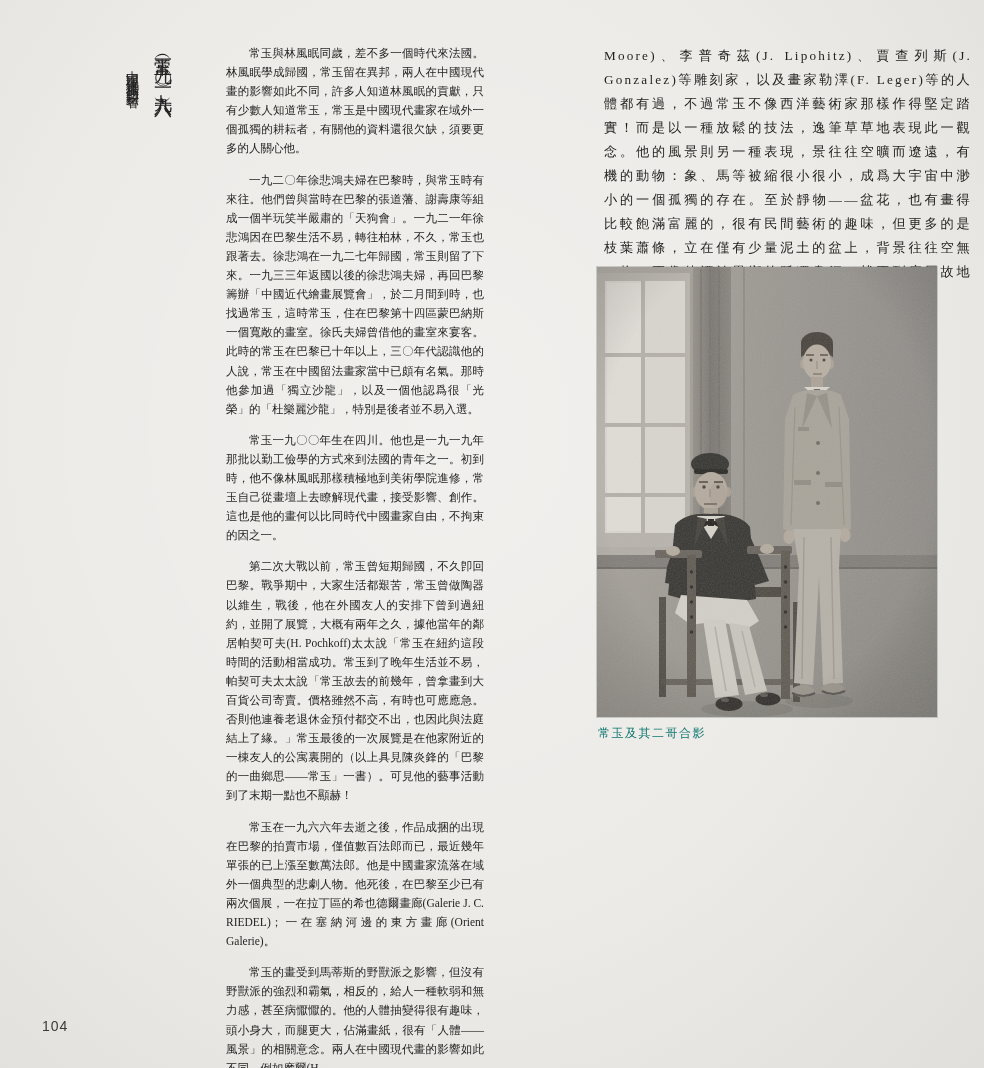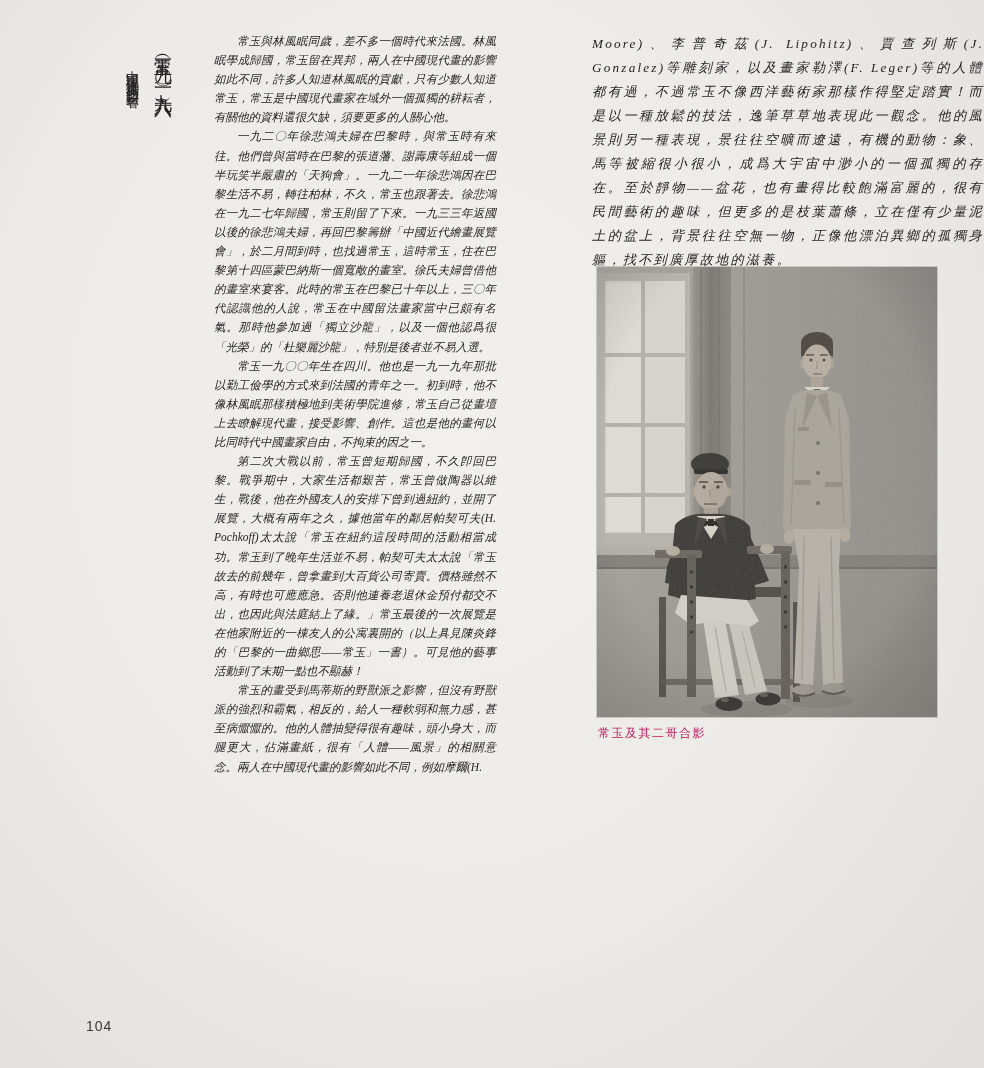--- a/index.html
+++ b/index.html
@@ -28,59 +28,60 @@
   .vtitle-sub{
     left:123px;top:60px;
     font-size:13px;
     letter-spacing:2.5px;
   }
   .col{
     position:absolute;
     text-align:justify;
     text-justify:inter-character;
   }
-  .col p{margin:0;text-indent:2em;font-style:italic;}
+  .col p{margin:12px;text-indent:2em;}
   .col p.no-indent{text-indent:0;}
   .col-left{
     left:214px;top:32px;width:282px;
     font-size:11.5px;line-height:19.1px;
   }
   .col-right{
     left:592px;top:32px;width:392px;
     font-size:13.2px;line-height:24px;
     letter-spacing:2.2px;
   }
   .photo-wrap{
     position:absolute;left:597px;top:267px;width:340px;height:450px;
     box-shadow:0 0 0 1px rgba(90,88,84,0.25);
   }
   .photo-wrap svg{display:block;width:340px;height:450px;}
   .photo-caption{
     position:absolute;left:598px;top:725px;
-    font-size:12px;letter-spacing:1.5px;color:#be185d;text-align:center;
+    font-size:12px;letter-spacing:1.5px;color:#0f766e;text-align:center;
   }
   .page-number{
     position:absolute;left:42px;top:1018px;
     font-family:"Liberation Sans","DejaVu Sans",sans-serif;
-    font-size:14px;letter-spacing:1px;color:#3a3a3a;margin-left:44px;
+    font-size:14px;letter-spacing:1px;color:#3a3a3a;
   }
 </style>
 </head>
 <body>
 
 <div class="paper-shade"></div>
 
 <div class="vtitle vtitle-main">常玉（一九〇〇～一九六六）</div>
 <div class="vtitle vtitle-sub">中國現代畫孤獨的耕耘者</div>
 
 <div class="col col-left">
   <p>常玉與林風眠同歲，差不多一個時代來法國。林風眠學成歸國，常玉留在異邦，兩人在中國現代畫的影響如此不同，許多人知道林風眠的貢獻，只有少數人知道常玉，常玉是中國現代畫家在域外一個孤獨的耕耘者，有關他的資料還很欠缺，須要更多的人關心他。</p>
   <p>一九二〇年徐悲鴻夫婦在巴黎時，與常玉時有來往。他們曾與當時在巴黎的張道藩、謝壽康等組成一個半玩笑半嚴肅的「天狗會」。一九二一年徐悲鴻因在巴黎生活不易，轉往柏林，不久，常玉也跟著去。徐悲鴻在一九二七年歸國，常玉則留了下來。一九三三年返國以後的徐悲鴻夫婦，再回巴黎籌辦「中國近代繪畫展覽會」，於二月間到時，也找過常玉，這時常玉，住在巴黎第十四區蒙巴納斯一個寬敞的畫室。徐氏夫婦曾借他的畫室來宴客。此時的常玉在巴黎已十年以上，三〇年代認識他的人說，常玉在中國留法畫家當中已頗有名氣。那時他參加過「獨立沙龍」，以及一個他認爲很「光榮」的「杜樂麗沙龍」，特別是後者並不易入選。</p>
   <p>常玉一九〇〇年生在四川。他也是一九一九年那批以勤工儉學的方式來到法國的青年之一。初到時，他不像林風眠那樣積極地到美術學院進修，常玉自己從畫壇上去瞭解現代畫，接受影響、創作。這也是他的畫何以比同時代中國畫家自由，不拘束的因之一。</p>
   <p>第二次大戰以前，常玉曾短期歸國，不久卽回巴黎。戰爭期中，大家生活都艱苦，常玉曾做陶器以維生，戰後，他在外國友人的安排下曾到過紐約，並開了展覽，大概有兩年之久，據他當年的鄰居帕契可夫(H. Pochkoff)太太說「常玉在紐約這段時間的活動相當成功。常玉到了晚年生活並不易，帕契可夫太太說「常玉故去的前幾年，曾拿畫到大百貨公司寄賣。價格雖然不高，有時也可應應急。否則他連養老退休金預付都交不出，也因此與法庭結上了緣。」常玉最後的一次展覽是在他家附近的一棟友人的公寓裏開的（以上具見陳炎鋒的「巴黎的一曲鄉思——常玉」一書）。可見他的藝事活動到了末期一點也不顯赫！</p>
+  <p>常玉在一九六六年去逝之後，作品成捆的出現在巴黎的拍賣市場，僅值數百法郎而已，最近幾年單張的已上漲至數萬法郎。他是中國畫家流落在域外一個典型的悲劇人物。他死後，在巴黎至少已有兩次個展，一在拉丁區的希也德爾畫廊(Galerie J. C. RIEDEL)；一在塞納河邊的東方畫廊(Orient Galerie)。</p>
   <p>常玉的畫受到馬蒂斯的野獸派之影響，但沒有野獸派的強烈和霸氣，相反的，給人一種軟弱和無力感，甚至病懨懨的。他的人體抽變得很有趣味，頭小身大，而腿更大，佔滿畫紙，很有「人體——風景」的相關意念。兩人在中國現代畫的影響如此不同，例如摩爾(H.</p>
 </div>
 
 <div class="col col-right">
   <p class="no-indent">Moore)、李普奇茲(J. Lipohitz)、賈查列斯(J. Gonzalez)等雕刻家，以及畫家勒澤(F. Leger)等的人體都有過，不過常玉不像西洋藝術家那樣作得堅定踏實！而是以一種放鬆的技法，逸筆草草地表現此一觀念。他的風景則另一種表現，景往往空曠而遼遠，有機的動物：象、馬等被縮很小很小，成爲大宇宙中渺小的一個孤獨的存在。至於靜物——盆花，也有畫得比較飽滿富麗的，很有民間藝術的趣味，但更多的是枝葉蕭條，立在僅有少量泥土的盆上，背景往往空無一物，正像他漂泊異鄉的孤獨身軀，找不到廣厚故地的滋養。</p>
 </div>
 
 <div class="photo-wrap">
 <svg viewBox="0 0 340 450" xmlns="http://www.w3.org/2000/svg">
   <defs>

